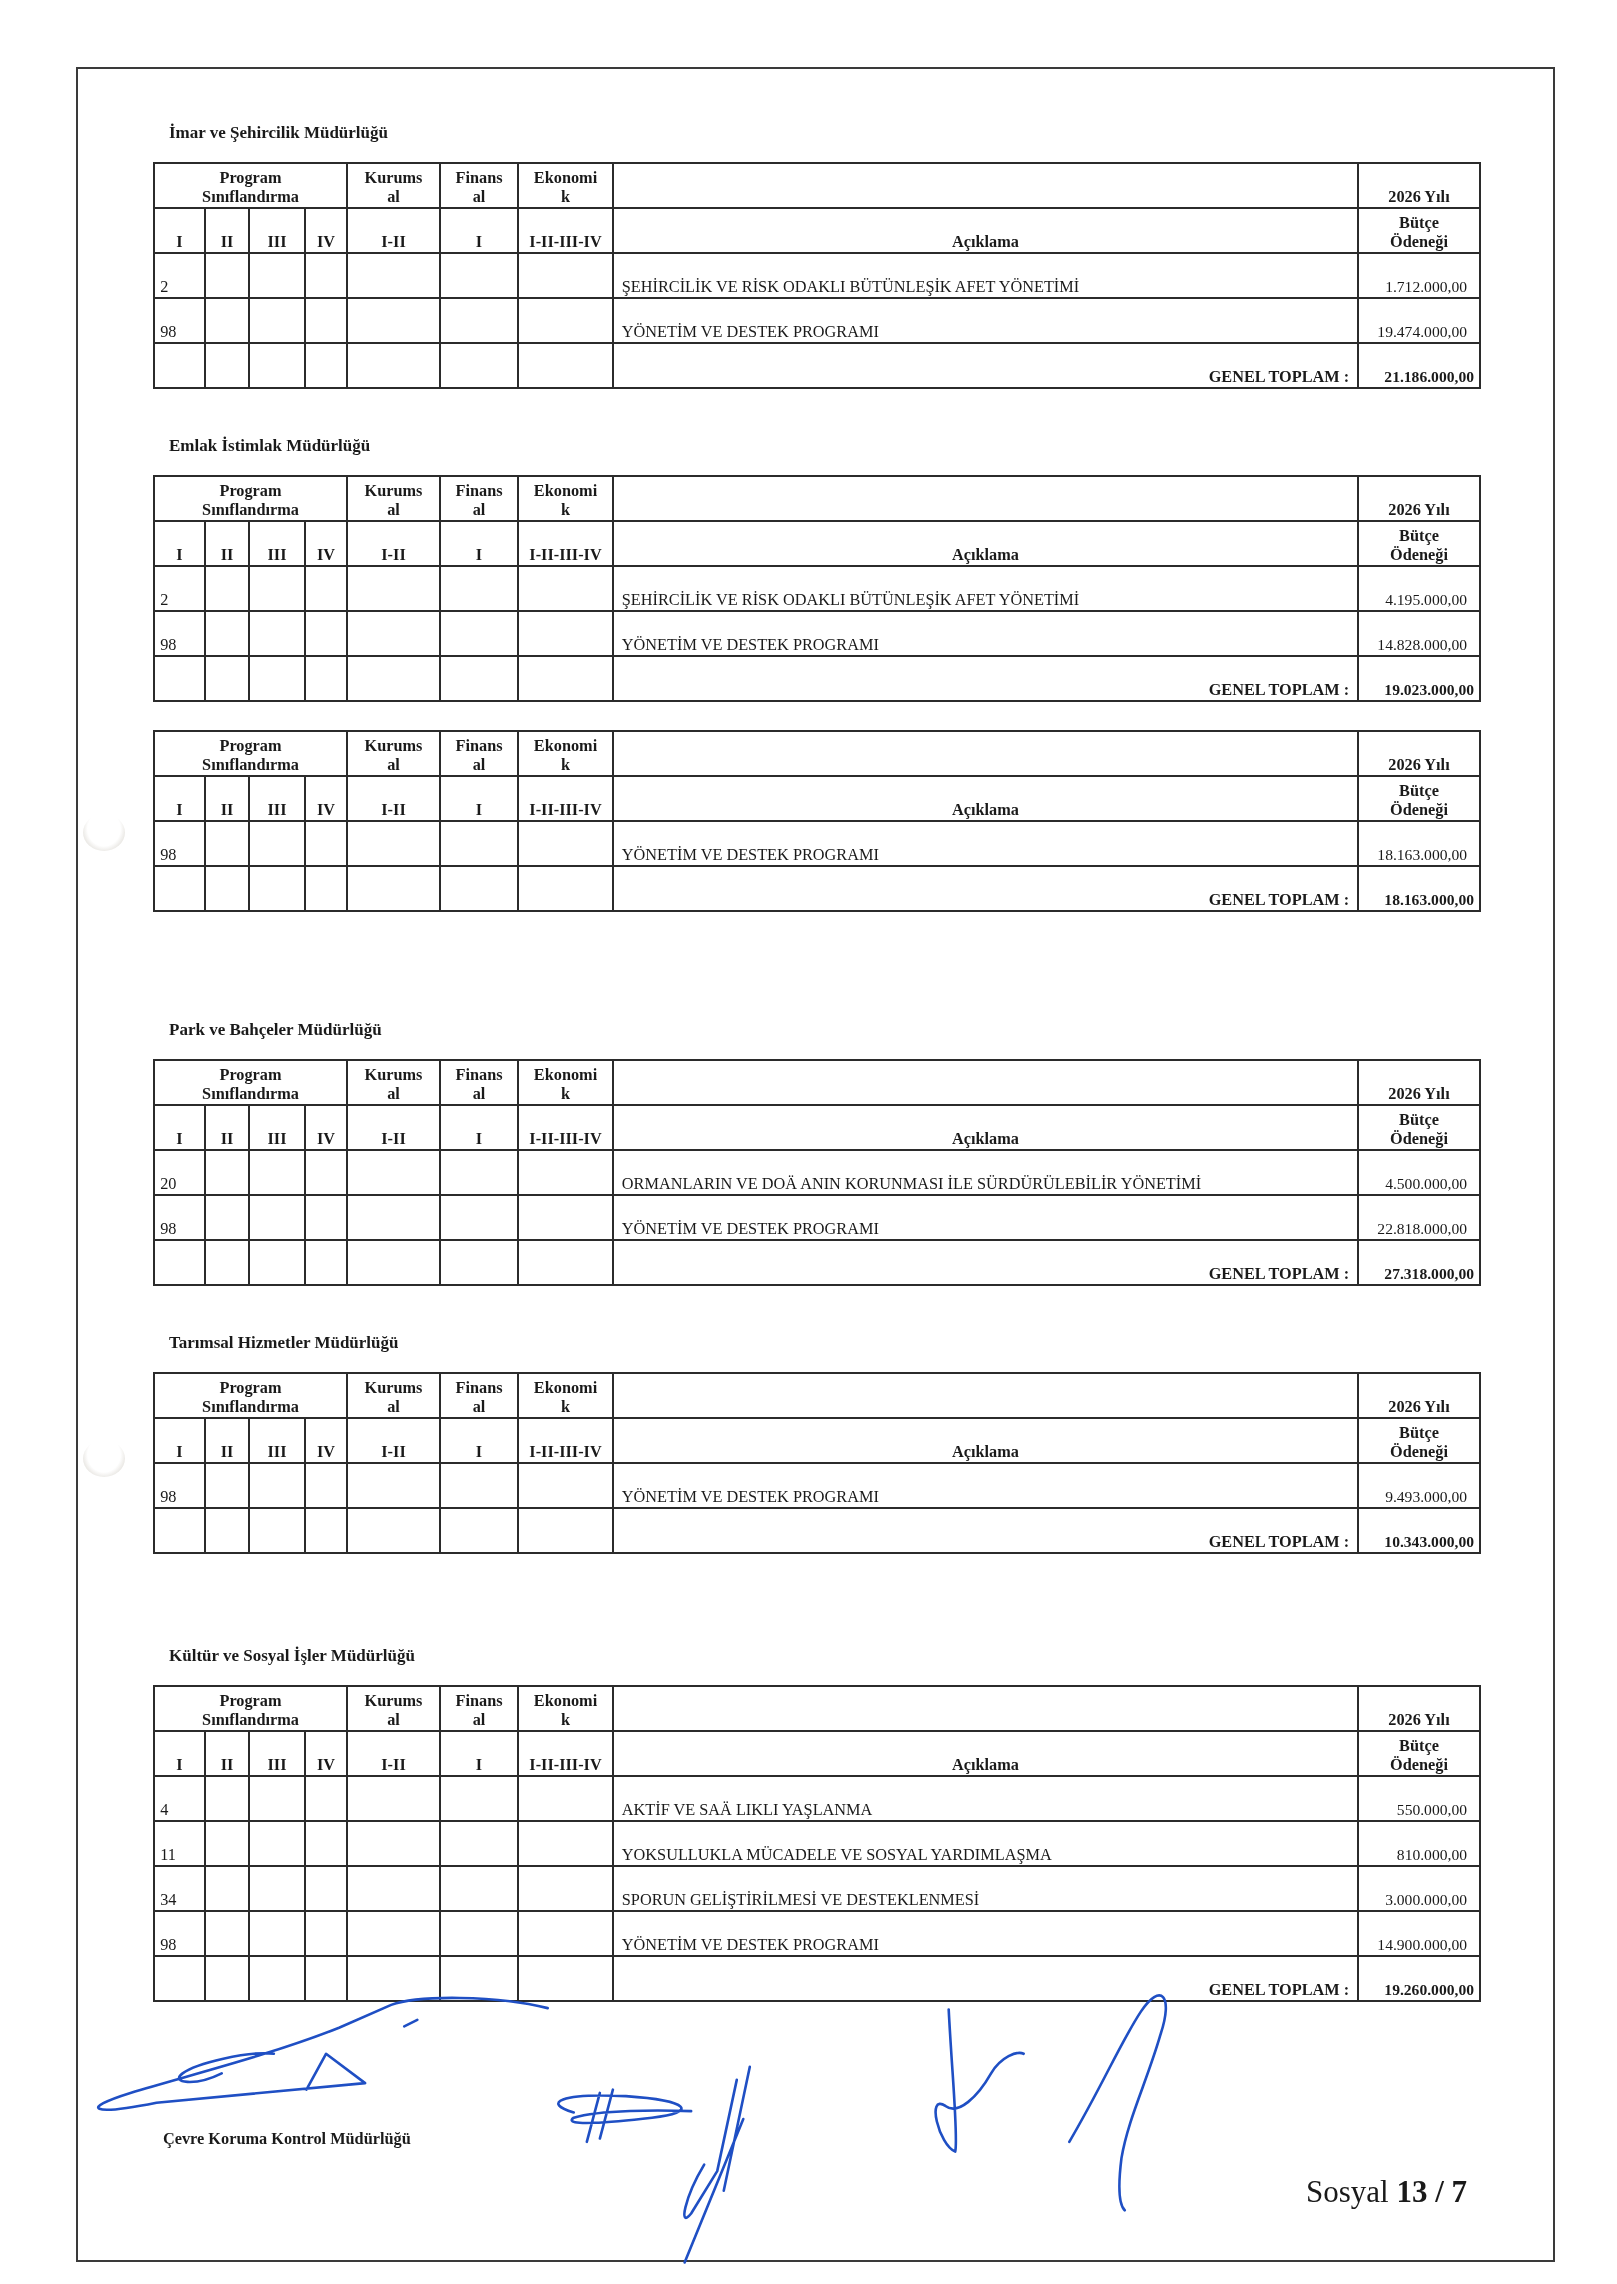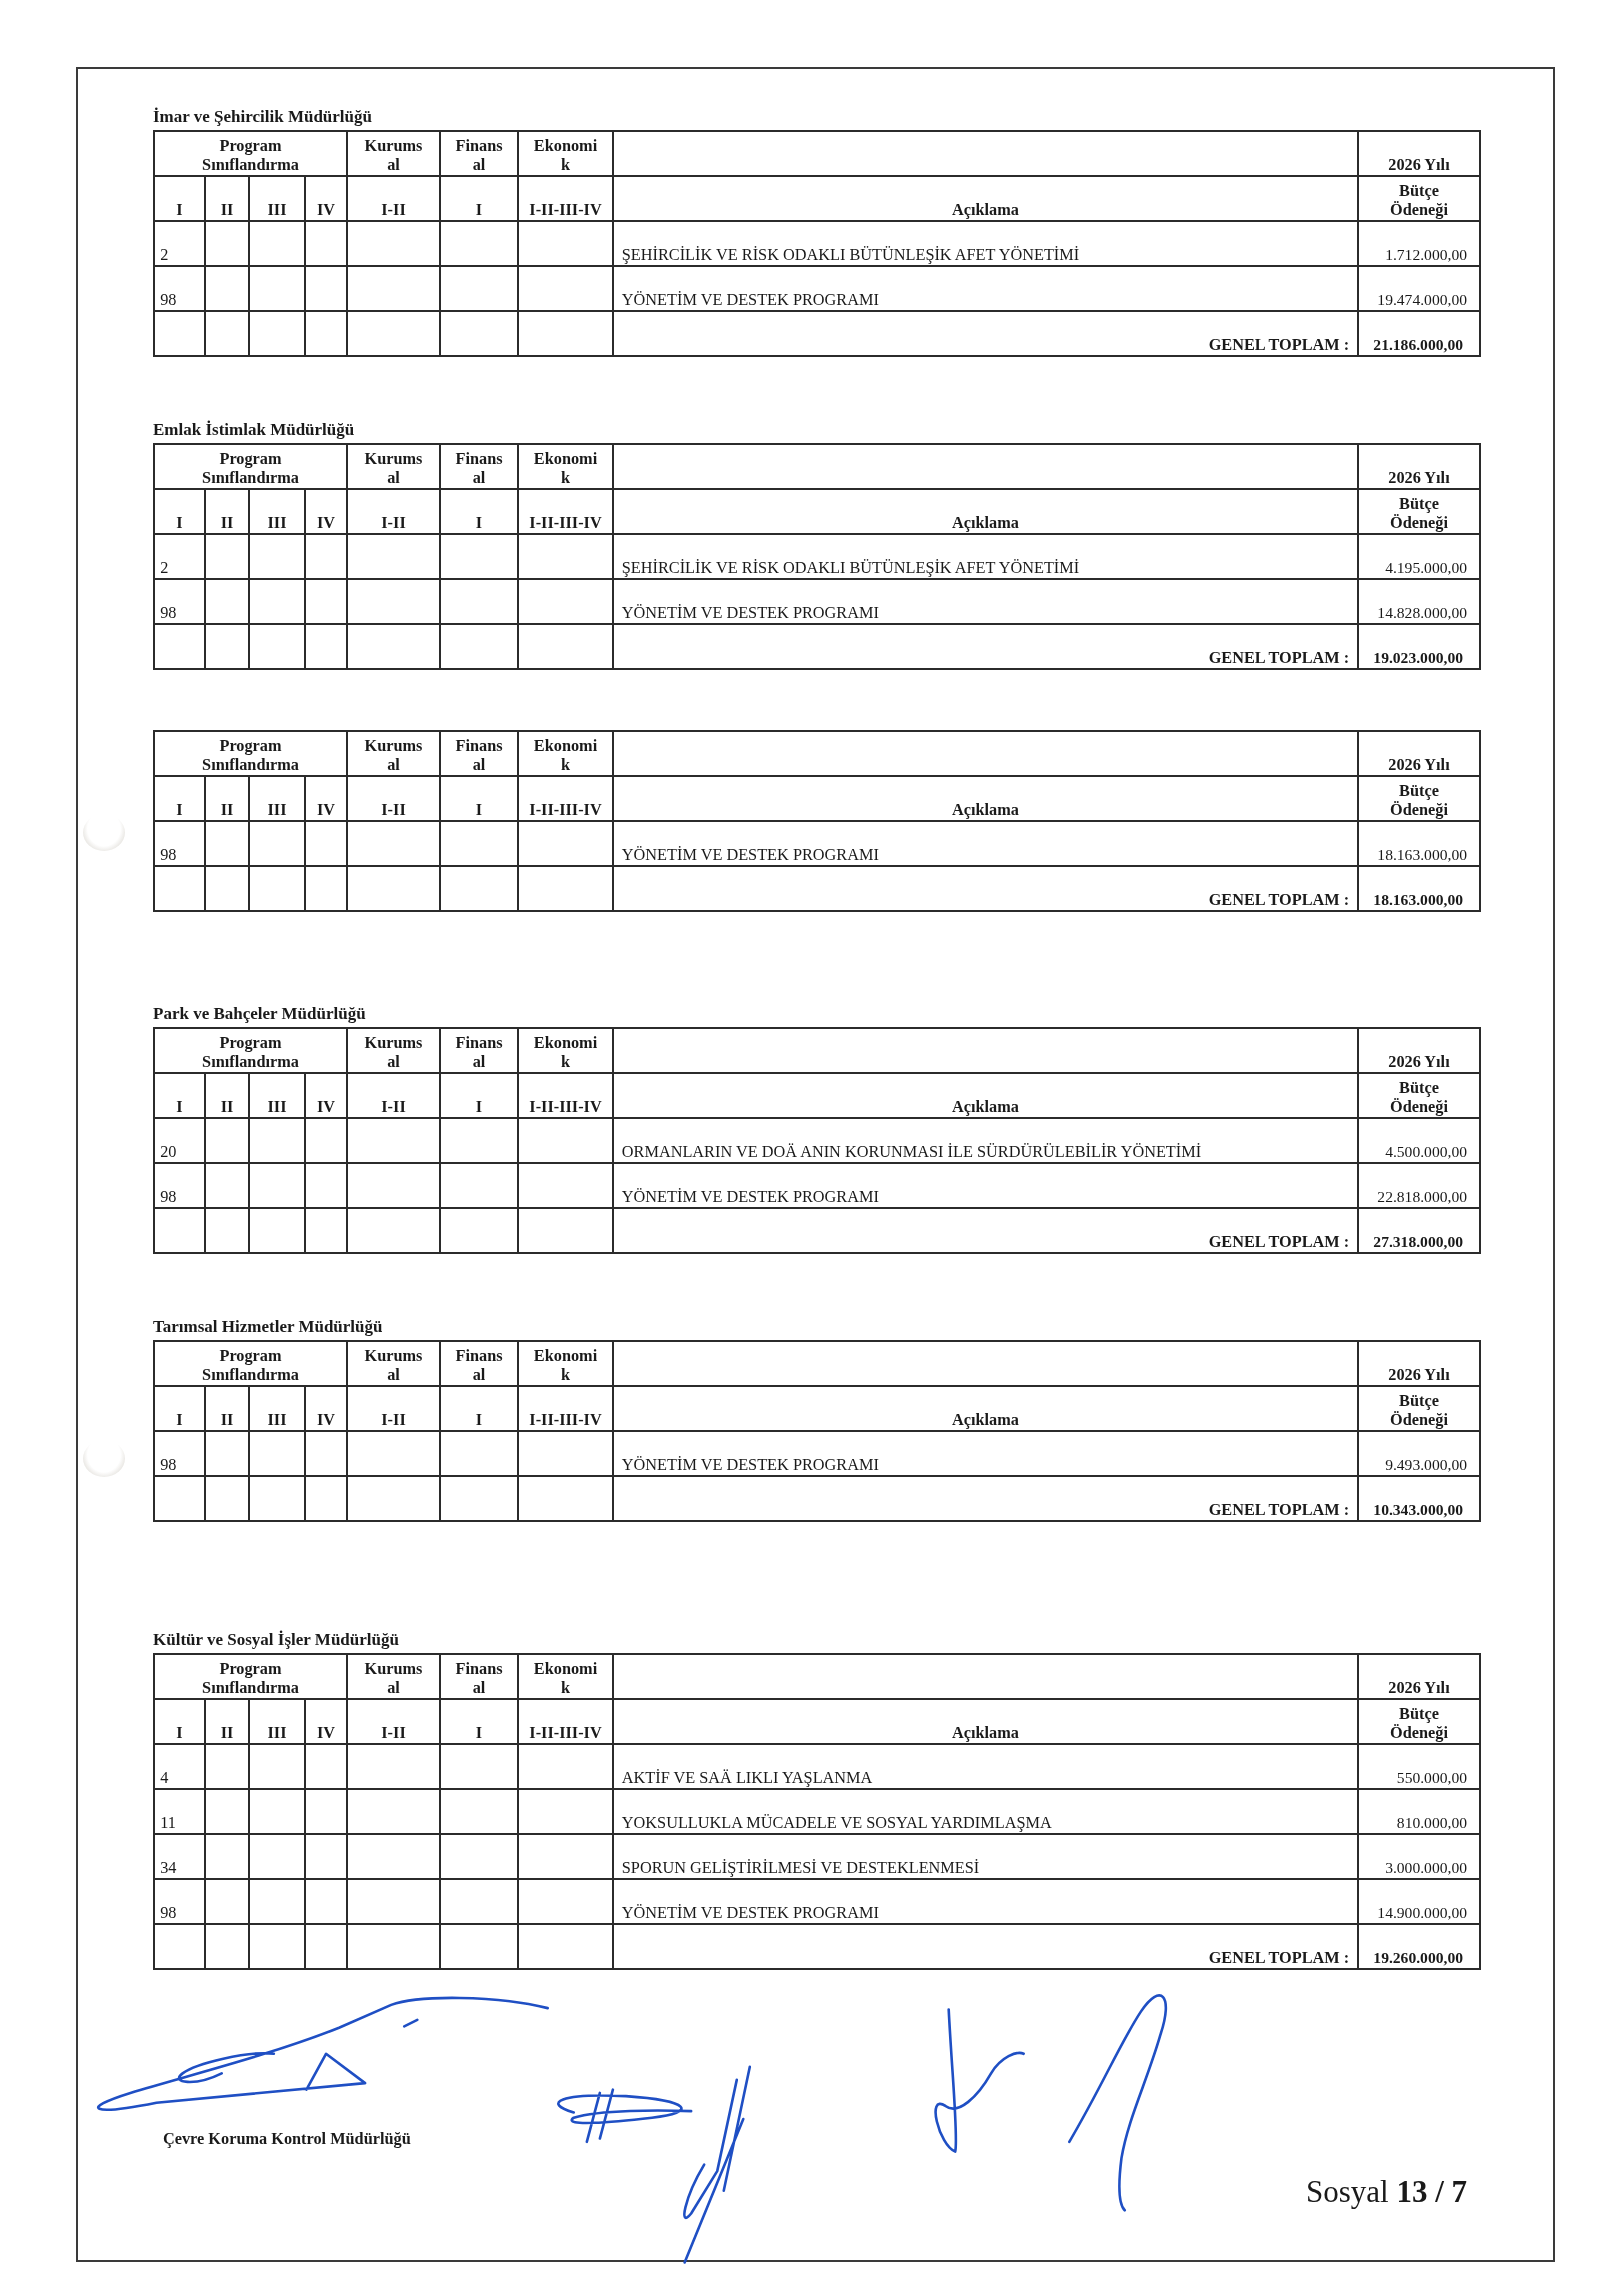--- a/index.html
+++ b/index.html
@@ -3,30 +3,30 @@
 <meta charset="utf-8">
 <style>
   html, body { margin: 0; padding: 0; background: #ffffff; }
   body { width: 1617px; height: 2284px; position: relative; overflow: hidden;
          font-family: "Liberation Serif", "DejaVu Serif", serif; color: #1a1a1a; }
   .frame { position: absolute; left: 76px; top: 67px; width: 1479px; height: 2195px;
            border: 2px solid #3a3a3a; box-sizing: border-box; }
   .punch { position: absolute; width: 42px; height: 37px; border-radius: 50%;
            background: radial-gradient(ellipse at 50% 40%, #ffffff 55%, #e8e6e2 75%, #3a3530 92%, transparent 100%); }
   .section { position: absolute; left: 153px; width: 1325px; }
-  .section-title { font-weight: bold; font-size: 17px; height: 26px; line-height: 26px; margin: 0; }
+  .section-title { font-weight: bold; font-size: 17px; height: 26px; line-height: 26px; margin: 16px; }
   table.bt { border-collapse: collapse; table-layout: fixed; width: 1325px; font-size: 16.3px; }
   table.bt td, table.bt th { border: 2px solid #2b2b2b; padding: 0 5.2px; box-sizing: border-box;
          vertical-align: bottom; height: 45px; line-height: 19.6px; overflow: hidden; }
   table.bt th { font-weight: bold; text-align: center; }
   table.bt td.num { text-align: right; padding-right: 12px; font-size: 15.6px; }
   table.bt td.code { text-align: left; padding-left: 5.2px; }
   table.bt td.desc { text-align: left; padding-left: 7.8px; white-space: nowrap; }
   table.bt td.total-label { text-align: right; font-weight: bold; padding-right: 7.8px; margin-left: 47px; }
-  table.bt td.total-val { text-align: right; font-weight: bold; padding-right: 16px; font-size: 15.6px; }
+  table.bt td.total-val { text-align: right; font-weight: bold; padding-right: 5px; font-size: 15.6px; }
   .footer-unit { position: absolute; left: 163px; top: 2129px; font-weight: bold; font-size: 16.3px; }
   .page-num { position: absolute; right: 150px; top: 2174px; font-size: 31px; }
   .page-num b { font-weight: bold; }
   svg.sigs { position: absolute; left: 0; top: 1969px; width: 1617px; height: 313px; }
 </style>
 </head>
 <body>
 
 <div class="frame"></div>
 <div class="punch" style="left:83px; top:814px;"></div>

